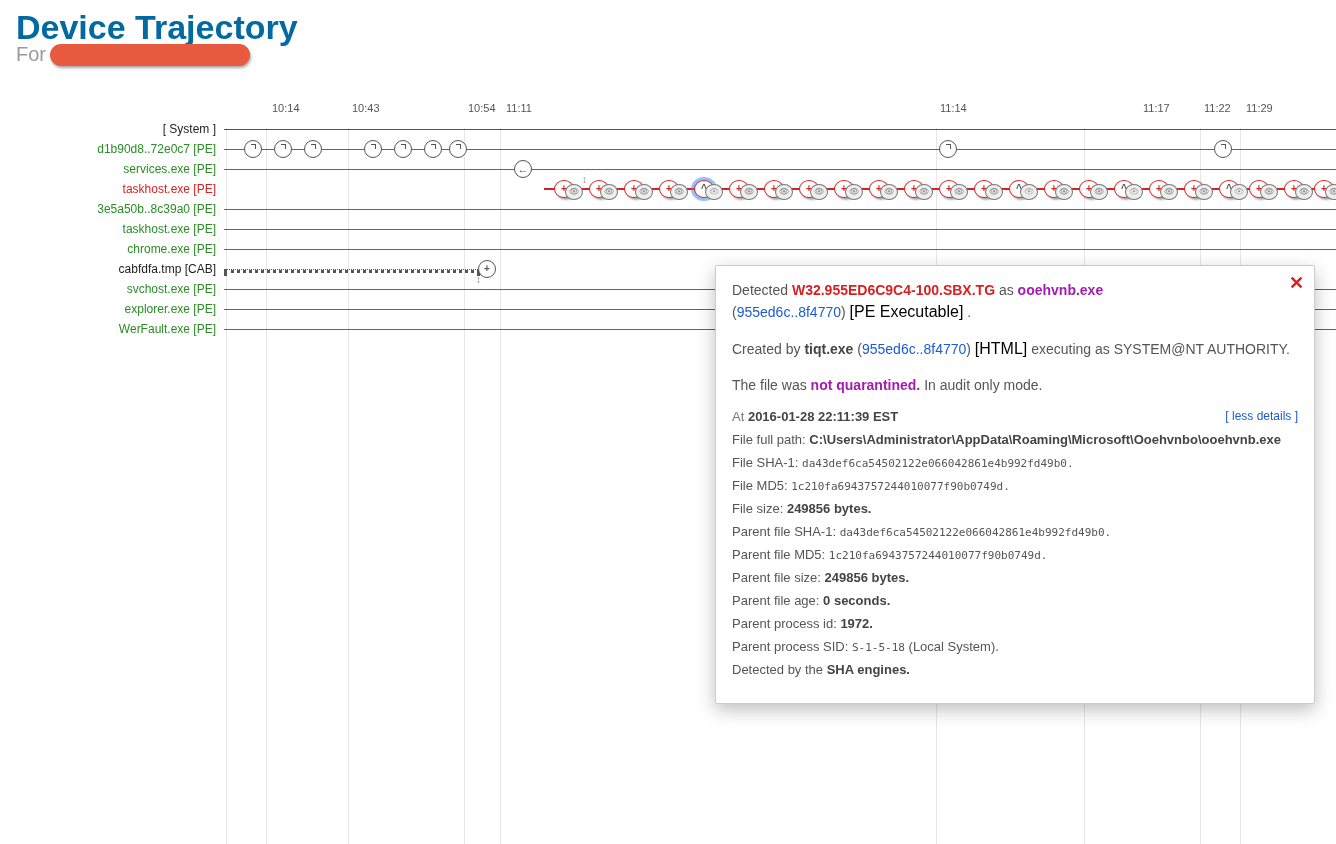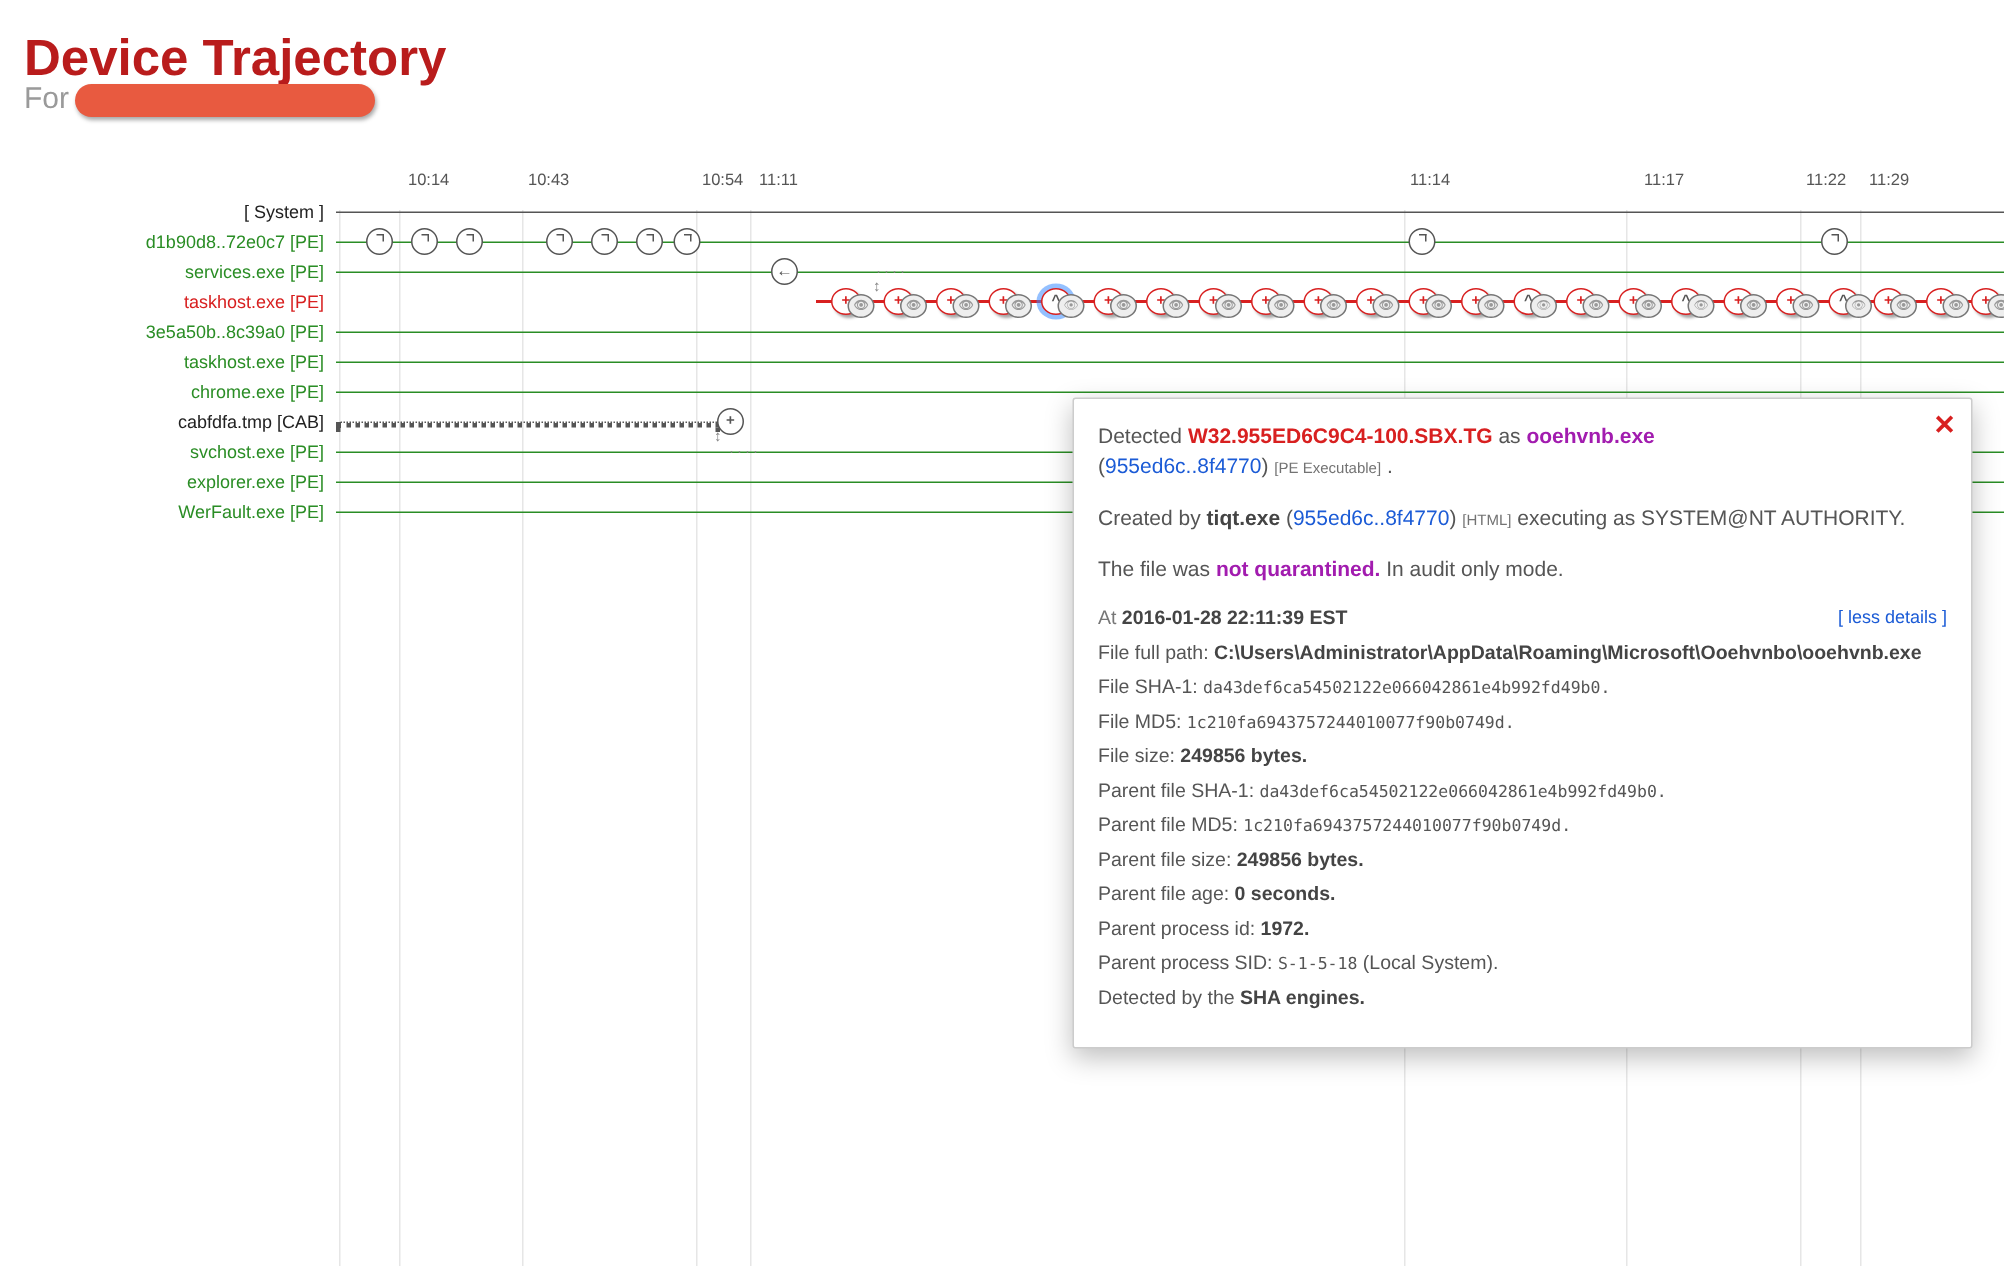--- a/index.html
+++ b/index.html
@@ -12,24 +12,24 @@
   height: 844px;
   overflow: hidden;
 }
 
 
 .page {
   padding: 0 16px;
 }
 h1.title {
   margin: 0;
-  padding-top: 20px;
+  padding-top: 8px;
   font-size: 34px;
   font-weight: 700;
-  color: #b91c1c;
+  color: #0369a1;
 }
 .subtitle {
   font-size: 20px;
   color: #9a9a9a;
   margin-top: -4px;
   display: flex;
   align-items: center;
 }
 .redacted-pill {
   display: inline-block;
@@ -208,21 +208,21 @@
 }
 .panel p { margin: 0 0 14px 0; line-height:1.45; }
 .at-line { color:#777; font-size:13px; margin-bottom:4px; display:flex; justify-content:space-between;}
 .less-link { color:#1b5bd6; font-size:12px; }
 .kv { font-size: 13px; color:#555; margin: 8px 0; }
 .kv .mono { font-family: Menlo, Consolas, monospace; font-size:11px; color:#555;margin-top:39px;}
 .red-text  { color:#d82020; font-weight:600; }
 .red-bold  { color:#a21caf; font-weight:700; }
 .blue-text { color:#1b5bd6; }
 .bold      { font-weight:600; color:#444; }
-.grey-chip { color:#737373; font-size:10px; }
+.grey-chip { color:#000000; font-size:16px; }
 .mono-inline { font-family: Menlo, Consolas, monospace; font-size:11px; }
 
 </style>
 </head>
 <body>
 
 <div class="page">
   <h1 class="title">Device Trajectory</h1>
   <div class="subtitle">
     <span>For</span>
@@ -230,21 +230,21 @@
   </div>
 
   <div class="timeline-wrap">
 
     <div class="time-axis" id="time-axis">
         <span class="time-tick" style="left: 256px;">10:14</span>
         <span class="time-tick" style="left: 336px;">10:43</span>
         <span class="time-tick" style="left: 452px;">10:54</span>
         <span class="time-tick" style="left: 490px;">11:11</span>
         <span class="time-tick" style="left: 924px;">11:14</span>
-        <span class="time-tick" style="left: 1080px;">11:17</span>
+        <span class="time-tick" style="left: 1127px;">11:17</span>
         <span class="time-tick" style="left: 1188px;">11:22</span>
         <span class="time-tick" style="left: 1230px;">11:29</span>
       </div>
 
     <div class="grid" id="grid">
         <div class="grid-line" style="left: 210px;"></div>
         <div class="grid-line" style="left: 250px;"></div>
         <div class="grid-line" style="left: 332px;"></div>
         <div class="grid-line" style="left: 448px;"></div>
         <div class="grid-line" style="left: 484px;"></div>

